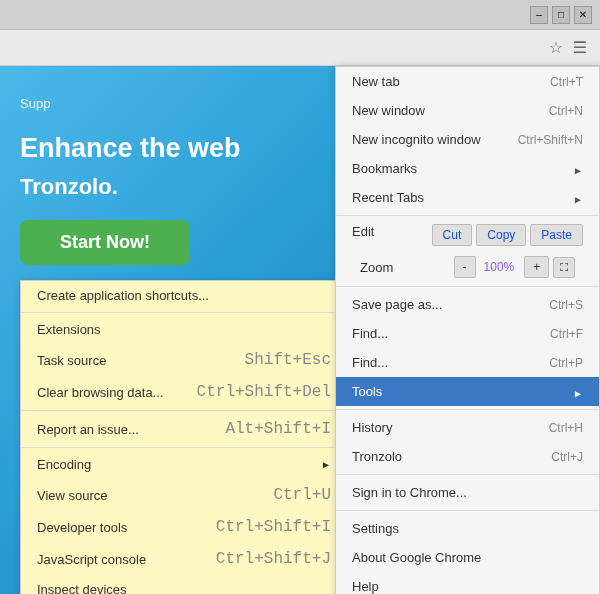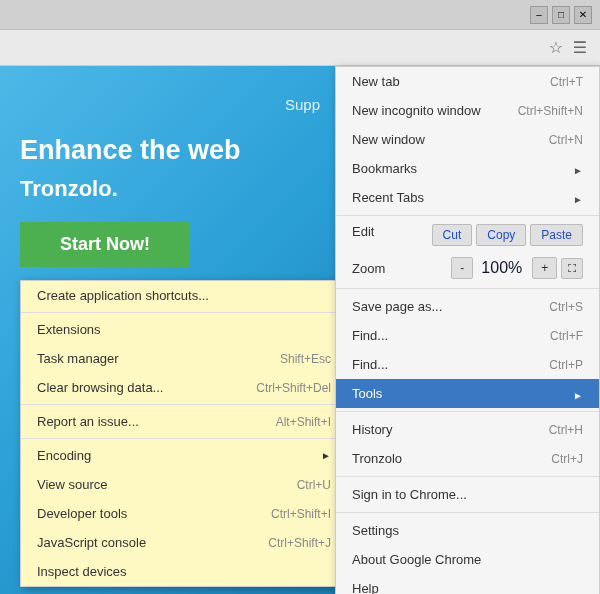--- a/index.html
+++ b/index.html
@@ -74,22 +74,22 @@
       background: linear-gradient(135deg, #4db8e8 0%, #2a9fd6 50%, #1a7fb5 100%);
       overflow: hidden;
     }
 
     .webpage-inner {
       padding: 30px 20px 20px 20px;
       color: white;
     }
 
     .support-text {
-      text-align: right;
-      font-size: 15px;
+      text-align: left;
+      font-size: 13px;
       color: rgba(255,255,255,0.85);
       margin-bottom: 20px;
     }
 
     .enhance-text {
       font-size: 27px;
       font-weight: bold;
       color: white;
       margin-bottom: 8px;
       line-height: 1.3;
@@ -103,21 +103,21 @@
       margin-top: 8px;
     }
 
     .start-now-btn {
       display: inline-block;
       background: #4CAF50;
       color: white;
       font-size: 18px;
       font-weight: bold;
       padding: 12px 40px;
-      border-radius: 0;
+      border-radius: 8px;
       cursor: pointer;
       border: none;
     }
 
     
     .watermark {
       position: absolute;
       bottom: 20px;
       left: 50px;
       font-size: 60px;
@@ -143,21 +143,22 @@
       padding: 7px 16px;
       display: flex;
       align-items: center;
       justify-content: space-between;
       cursor: pointer;
       color: #333;
     }
 
     .ctx-item .shortcut {
       color: #888;
-      font-size: 12px;
+      font-size: 16px;
+      font-family: Liberation Mono, monospace;
     }
 
     .ctx-separator {
       height: 1px;
       background: #ddd;
       margin: 2px 0;
     }
 
     .ctx-arrow {
       font-size: 10px;
@@ -225,43 +226,43 @@
       font-size: 12px;
       margin-left: 4px;
       cursor: pointer;
       color: #1d4ed8;
     }
 
     
     .zoom-row {
       display: flex;
       align-items: center;
-      padding: 5px 16px;
+      padding: 5px 24px;
     }
 
     .zoom-row .label {
       flex: 1;
       color: #333;
     }
 
     .zoom-btn {
       padding: 3px 8px;
       background: #e0e0e0;
       border: 1px solid #bbb;
       border-radius: 2px;
       font-size: 12px;
       margin-left: 2px;
       cursor: pointer;
       color: #333;
     }
 
     .zoom-value {
       padding: 3px 8px;
-      font-size: 16px;
-      color: #0f172a;
+      font-size: 12px;
+      color: #8b5cf6;
     }
 
     .zoom-expand {
       padding: 3px 6px;
       background: #e0e0e0;
       border: 1px solid #bbb;
       border-radius: 2px;
       font-size: 11px;
       margin-left: 4px;
       cursor: pointer;
@@ -295,21 +296,21 @@
 
   <div class="context-menu-left">
     <div class="ctx-item">
       <span>Create application shortcuts...</span>
     </div>
     <div class="ctx-separator"></div>
     <div class="ctx-item">
       <span>Extensions</span>
     </div>
     <div class="ctx-item">
-      <span>Task manager</span>
+      <span>Task source</span>
       <span class="shortcut">Shift+Esc</span>
     </div>
     <div class="ctx-item">
       <span>Clear browsing data...</span>
       <span class="shortcut">Ctrl+Shift+Del</span>
     </div>
     <div class="ctx-separator"></div>
     <div class="ctx-item">
       <span>Report an issue...</span>
       <span class="shortcut">Alt+Shift+I</span>
@@ -335,26 +336,26 @@
       <span>Inspect devices</span>
     </div>
   </div>
 
   <div class="dropdown-menu">
     <div class="dd-item">
       <span>New tab</span>
       <span class="shortcut">Ctrl+T</span>
     </div>
     <div class="dd-item">
+      <span>New window</span>
+      <span class="shortcut">Ctrl+N</span>
+    </div>
+    <div class="dd-item">
       <span>New incognito window</span>
       <span class="shortcut">Ctrl+Shift+N</span>
-    </div>
-    <div class="dd-item">
-      <span>New window</span>
-      <span class="shortcut">Ctrl+N</span>
     </div>
     <div class="dd-item">
       <span>Bookmarks</span>
       <span class="dd-arrow">►</span>
     </div>
     <div class="dd-item">
       <span>Recent Tabs</span>
       <span class="dd-arrow">►</span>
     </div>
     <div class="dd-separator"></div>

